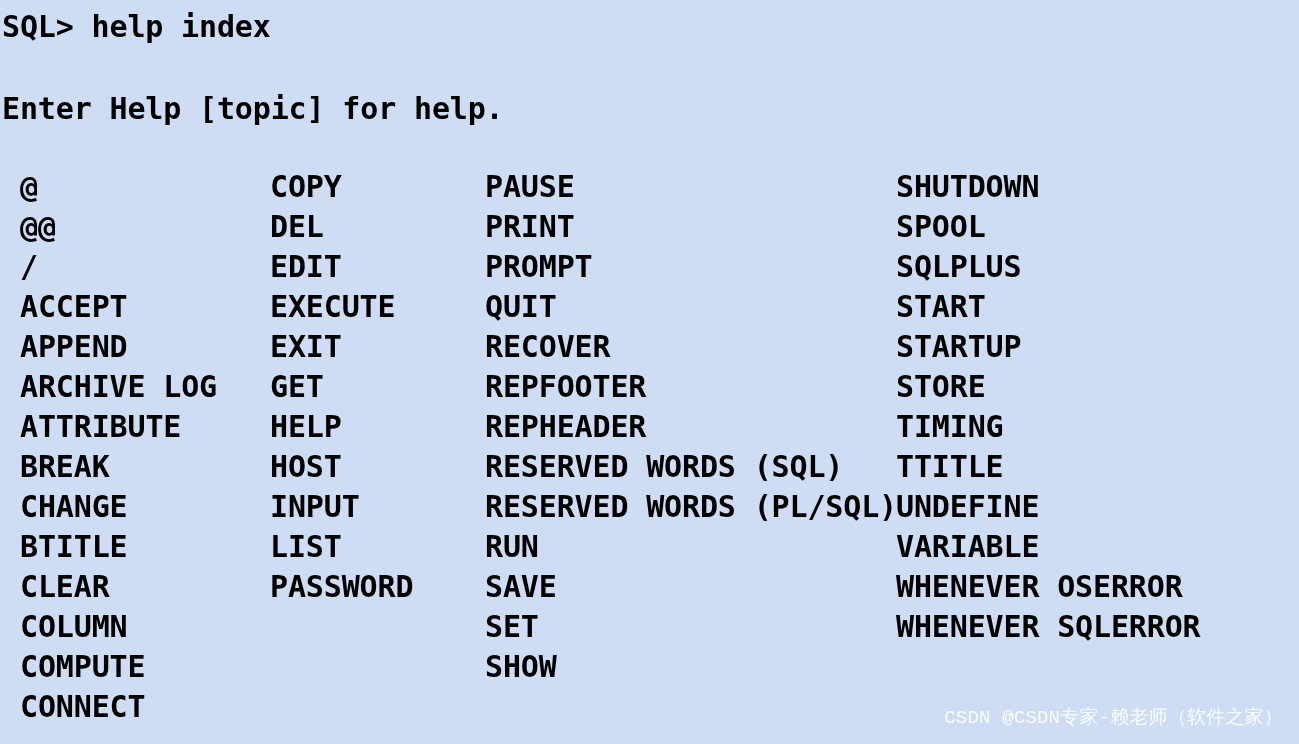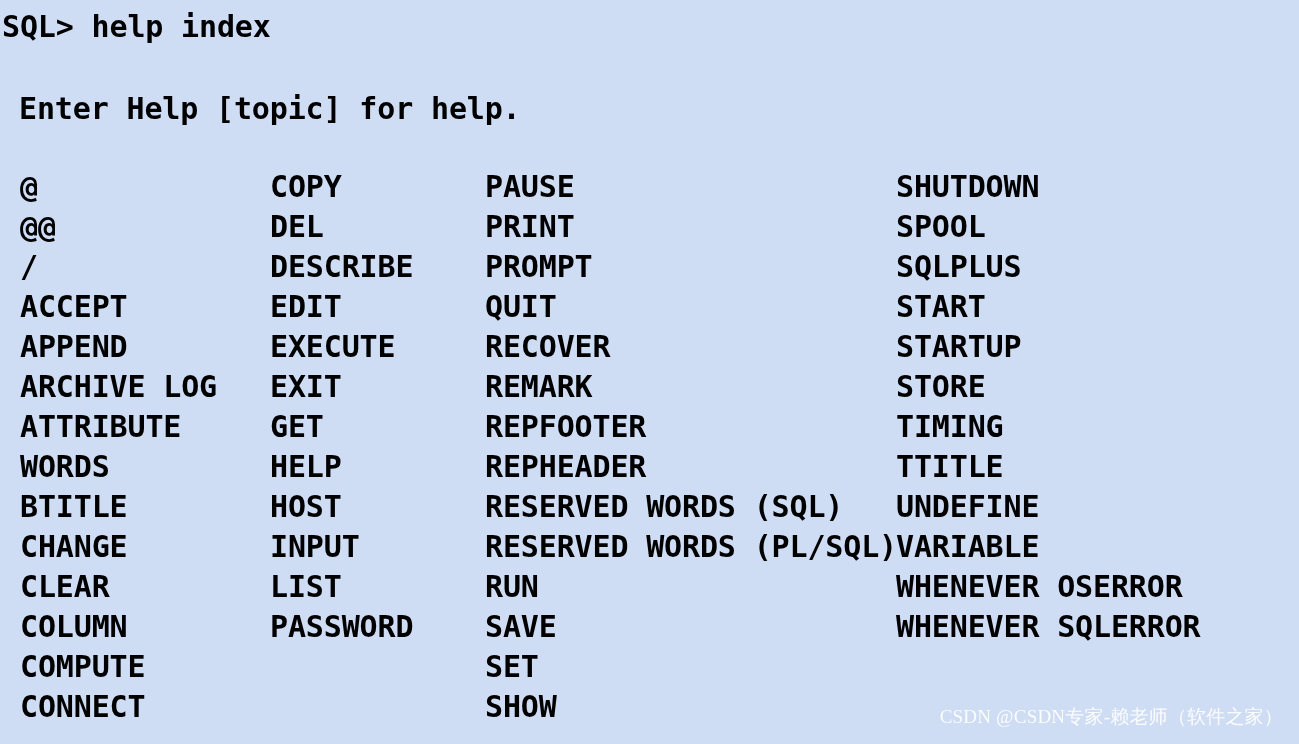--- a/index.html
+++ b/index.html
@@ -29,21 +29,21 @@
     line-height: 30px;
     white-space: pre;
     letter-spacing: -0.15px;
   }
   #prompt-line {
     top: 12px;
     left: 2px;
   }
   #help-hint-line {
     top: 94px;
-    left: 19px;
+    left: 2px;
   }
   #command-grid {
     position: absolute;
     top: 172px;
     left: 0;
     width: 1299px;
   }
   .cmd-col {
     position: absolute;
     top: 0;
@@ -61,21 +61,21 @@
     font-size: 30px;
     font-weight: bold;
     white-space: pre;
     letter-spacing: -0.15px;
   }
   #watermark {
     position: absolute;
     right: 16px;
     bottom: 14px;
     color: #ffffff;
-    font-family: Liberation Serif, serif;
+    font-family: Liberation Mono, monospace;
     font-size: 19px;
     font-weight: normal;
     letter-spacing: 0.2px;
     white-space: pre;
     opacity: 0.92;
   }
 </style>
 </head>
 <body>
 
@@ -87,51 +87,49 @@
 
   <div id="command-grid">
     <div class="cmd-col" id="cmd-col-0">
       <span class="cmd-item">@</span>
       <span class="cmd-item">@@</span>
       <span class="cmd-item">/</span>
       <span class="cmd-item">ACCEPT</span>
       <span class="cmd-item">APPEND</span>
       <span class="cmd-item">ARCHIVE LOG</span>
       <span class="cmd-item">ATTRIBUTE</span>
-      <span class="cmd-item">WORDS</span>
+      <span class="cmd-item">BREAK</span>
+      <span class="cmd-item">CHANGE</span>
       <span class="cmd-item">BTITLE</span>
-      <span class="cmd-item">CHANGE</span>
       <span class="cmd-item">CLEAR</span>
       <span class="cmd-item">COLUMN</span>
       <span class="cmd-item">COMPUTE</span>
       <span class="cmd-item">CONNECT</span>
     </div>
 
     <div class="cmd-col" id="cmd-col-1">
       <span class="cmd-item">COPY</span>
       <span class="cmd-item">DEL</span>
-      <span class="cmd-item">DESCRIBE</span>
       <span class="cmd-item">EDIT</span>
       <span class="cmd-item">EXECUTE</span>
       <span class="cmd-item">EXIT</span>
       <span class="cmd-item">GET</span>
       <span class="cmd-item">HELP</span>
       <span class="cmd-item">HOST</span>
       <span class="cmd-item">INPUT</span>
       <span class="cmd-item">LIST</span>
       <span class="cmd-item">PASSWORD</span>
     </div>
 
     <div class="cmd-col" id="cmd-col-2">
       <span class="cmd-item">PAUSE</span>
       <span class="cmd-item">PRINT</span>
       <span class="cmd-item">PROMPT</span>
       <span class="cmd-item">QUIT</span>
       <span class="cmd-item">RECOVER</span>
-      <span class="cmd-item">REMARK</span>
       <span class="cmd-item">REPFOOTER</span>
       <span class="cmd-item">REPHEADER</span>
       <span class="cmd-item">RESERVED WORDS (SQL)</span>
       <span class="cmd-item">RESERVED WORDS (PL/SQL)</span>
       <span class="cmd-item">RUN</span>
       <span class="cmd-item">SAVE</span>
       <span class="cmd-item">SET</span>
       <span class="cmd-item">SHOW</span>
     </div>
 

